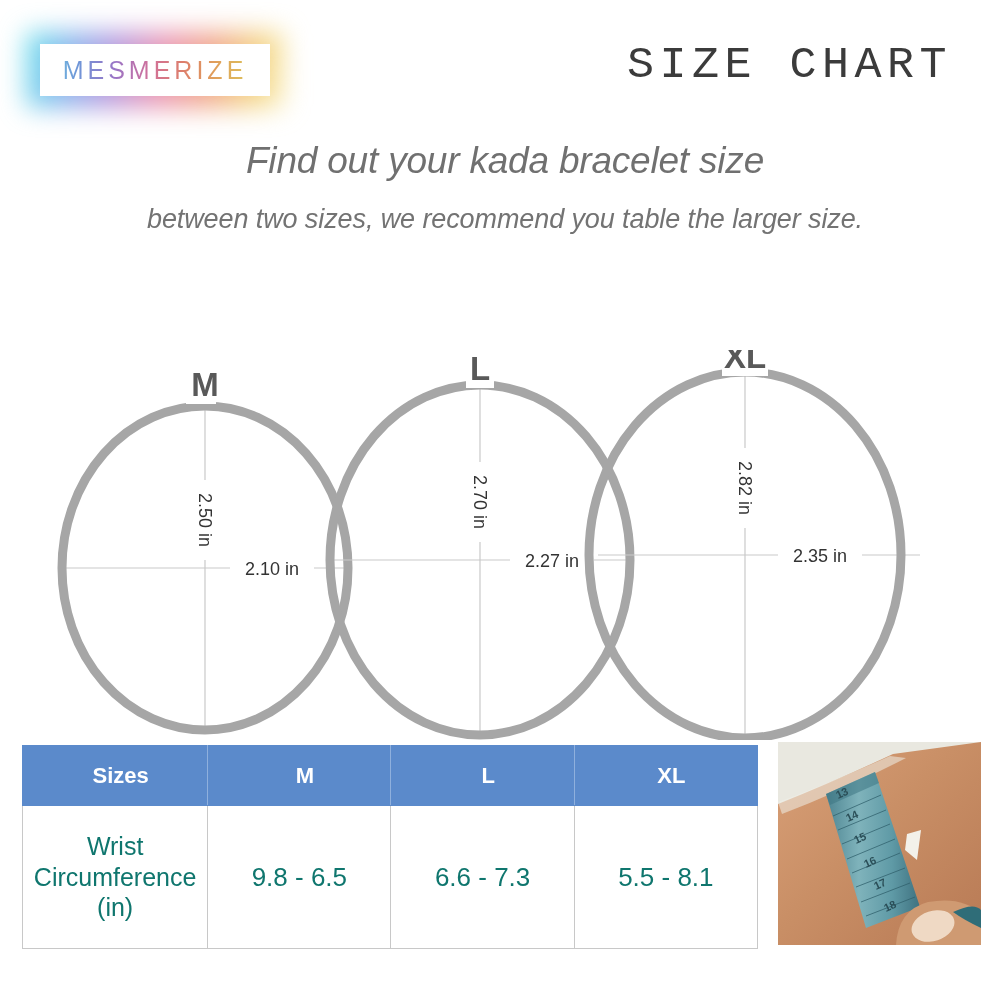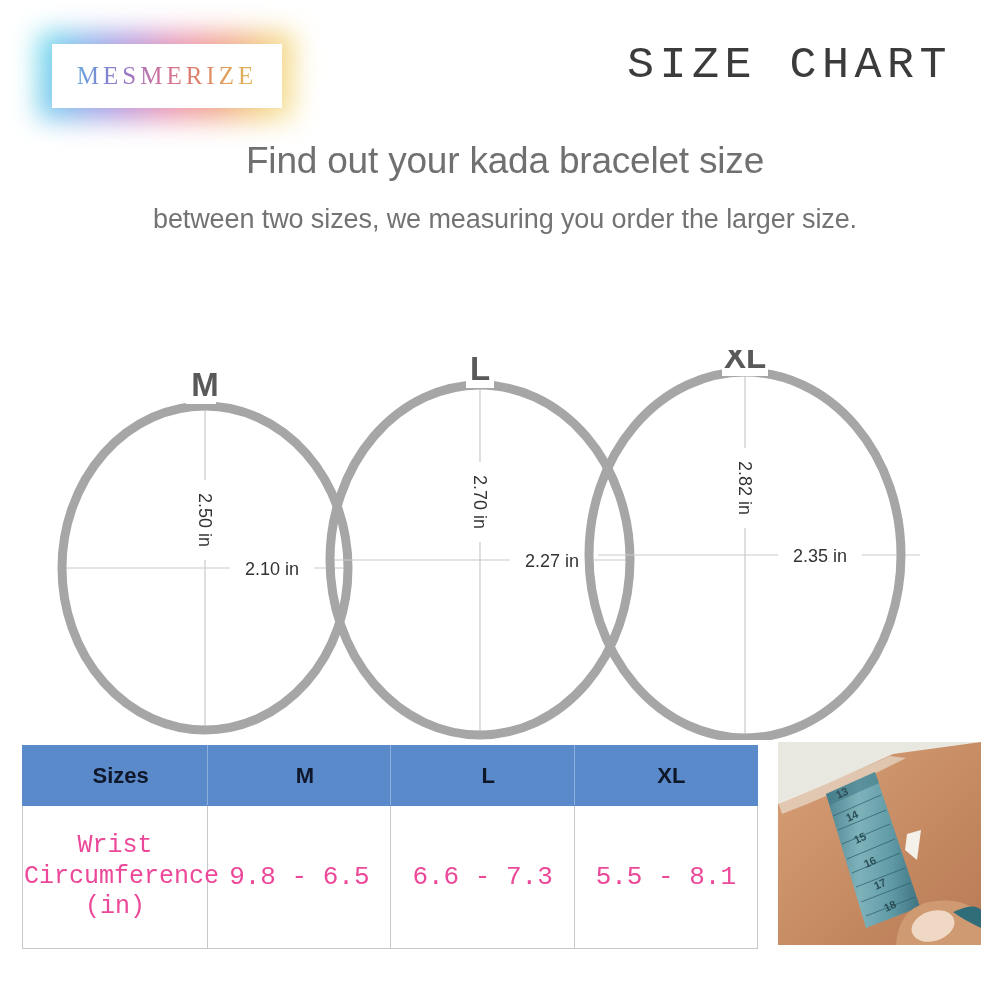--- a/index.html
+++ b/index.html
@@ -11,25 +11,24 @@
     height: 1000px;
     background: #ffffff;
     font-family: "Liberation Sans", sans-serif;
     overflow: hidden;
     position: relative;
   }
 
   
   .logo-wrap {
     position: absolute;
-    left: 52px;
+    left: 40px;
     top: 44px;
     width: 230px;
-    height: 64px;
-    font-family: Liberation Serif, serif;
+    height: 52px;
   }
   .logo-glow {
     position: absolute;
     left: -14px;
     top: -12px;
     right: -14px;
     bottom: -12px;
     background: linear-gradient(100deg,
         rgba(60,220,230,.75) 0%,
         rgba(90,150,230,.70) 18%,
@@ -83,20 +82,21 @@
   }
 
   
   .intro {
     position: absolute;
     left: 50px;
     top: 140px;
     width: 910px;
     text-align: center;
     color: #6e6e6e;
+    font-style: italic;
   }
   .intro h2 {
     margin: 0 0 12px 0;
     font-size: 37px;
     font-weight: 400;
     color: #707070;
     letter-spacing: -0.2px;
   }
   .intro p {
     margin: 0;
@@ -126,35 +126,34 @@
     table-layout: fixed;
   }
   .size-table th,
   .size-table td {
     border: 1px solid #c8c8c8;
     text-align: center;
     vertical-align: middle;
   }
   .size-table thead th {
     background: #5b8acb;
-    color: #0f172a;
+    color: #ffffff;
     font-size: 22px;
     font-weight: bold;
     height: 57px;
     border-color: #5b8acb;
     border-right-color: #8fb0dd;
     padding-left: 12px;
   }
   .size-table thead th:last-child { border-right-color: #5b8acb; }
   .size-table tbody td {
-    color: #ec4899;
+    color: #0f766e;
     font-size: 26px;
     height: 140px;
     background: #ffffff;
-    font-family: Liberation Mono, monospace;
   }
   .size-table tbody td.label-cell {
     font-size: 25px;
     line-height: 1.22;
   }
   .col-sizes { width: 185px; }
   .col-m { width: 183px; }
   .col-l { width: 183px; }
   .col-xl { width: 183px; }
 
@@ -176,21 +175,21 @@
 <div class="logo-wrap">
   <div class="logo-glow"></div>
   <div class="logo-plate"></div>
   <div class="logo-text">MESMERIZE</div>
 </div>
 
 <div class="size-chart-title">SIZE CHART</div>
 
 <div class="intro">
   <h2>Find out your kada bracelet size</h2>
-  <p>between two sizes, we measuring you order the larger size.</p>
+  <p>between two sizes, we recommend you table the larger size.</p>
 </div>
 
 <div class="diagram">
 <svg width="1000" height="390" viewBox="0 0 1000 390" xmlns="http://www.w3.org/2000/svg">
 
   <g>
     <line x1="62" y1="218" x2="348" y2="218" stroke="#c9c9c9" stroke-width="1.2"></line>
     <line x1="205" y1="56" x2="205" y2="380" stroke="#c9c9c9" stroke-width="1.2"></line>
     <ellipse cx="205" cy="218" rx="143" ry="162" fill="none" stroke="#a6a6a6" stroke-width="9"></ellipse>
     <rect x="230" y="205" width="84" height="26" fill="#ffffff"></rect>

